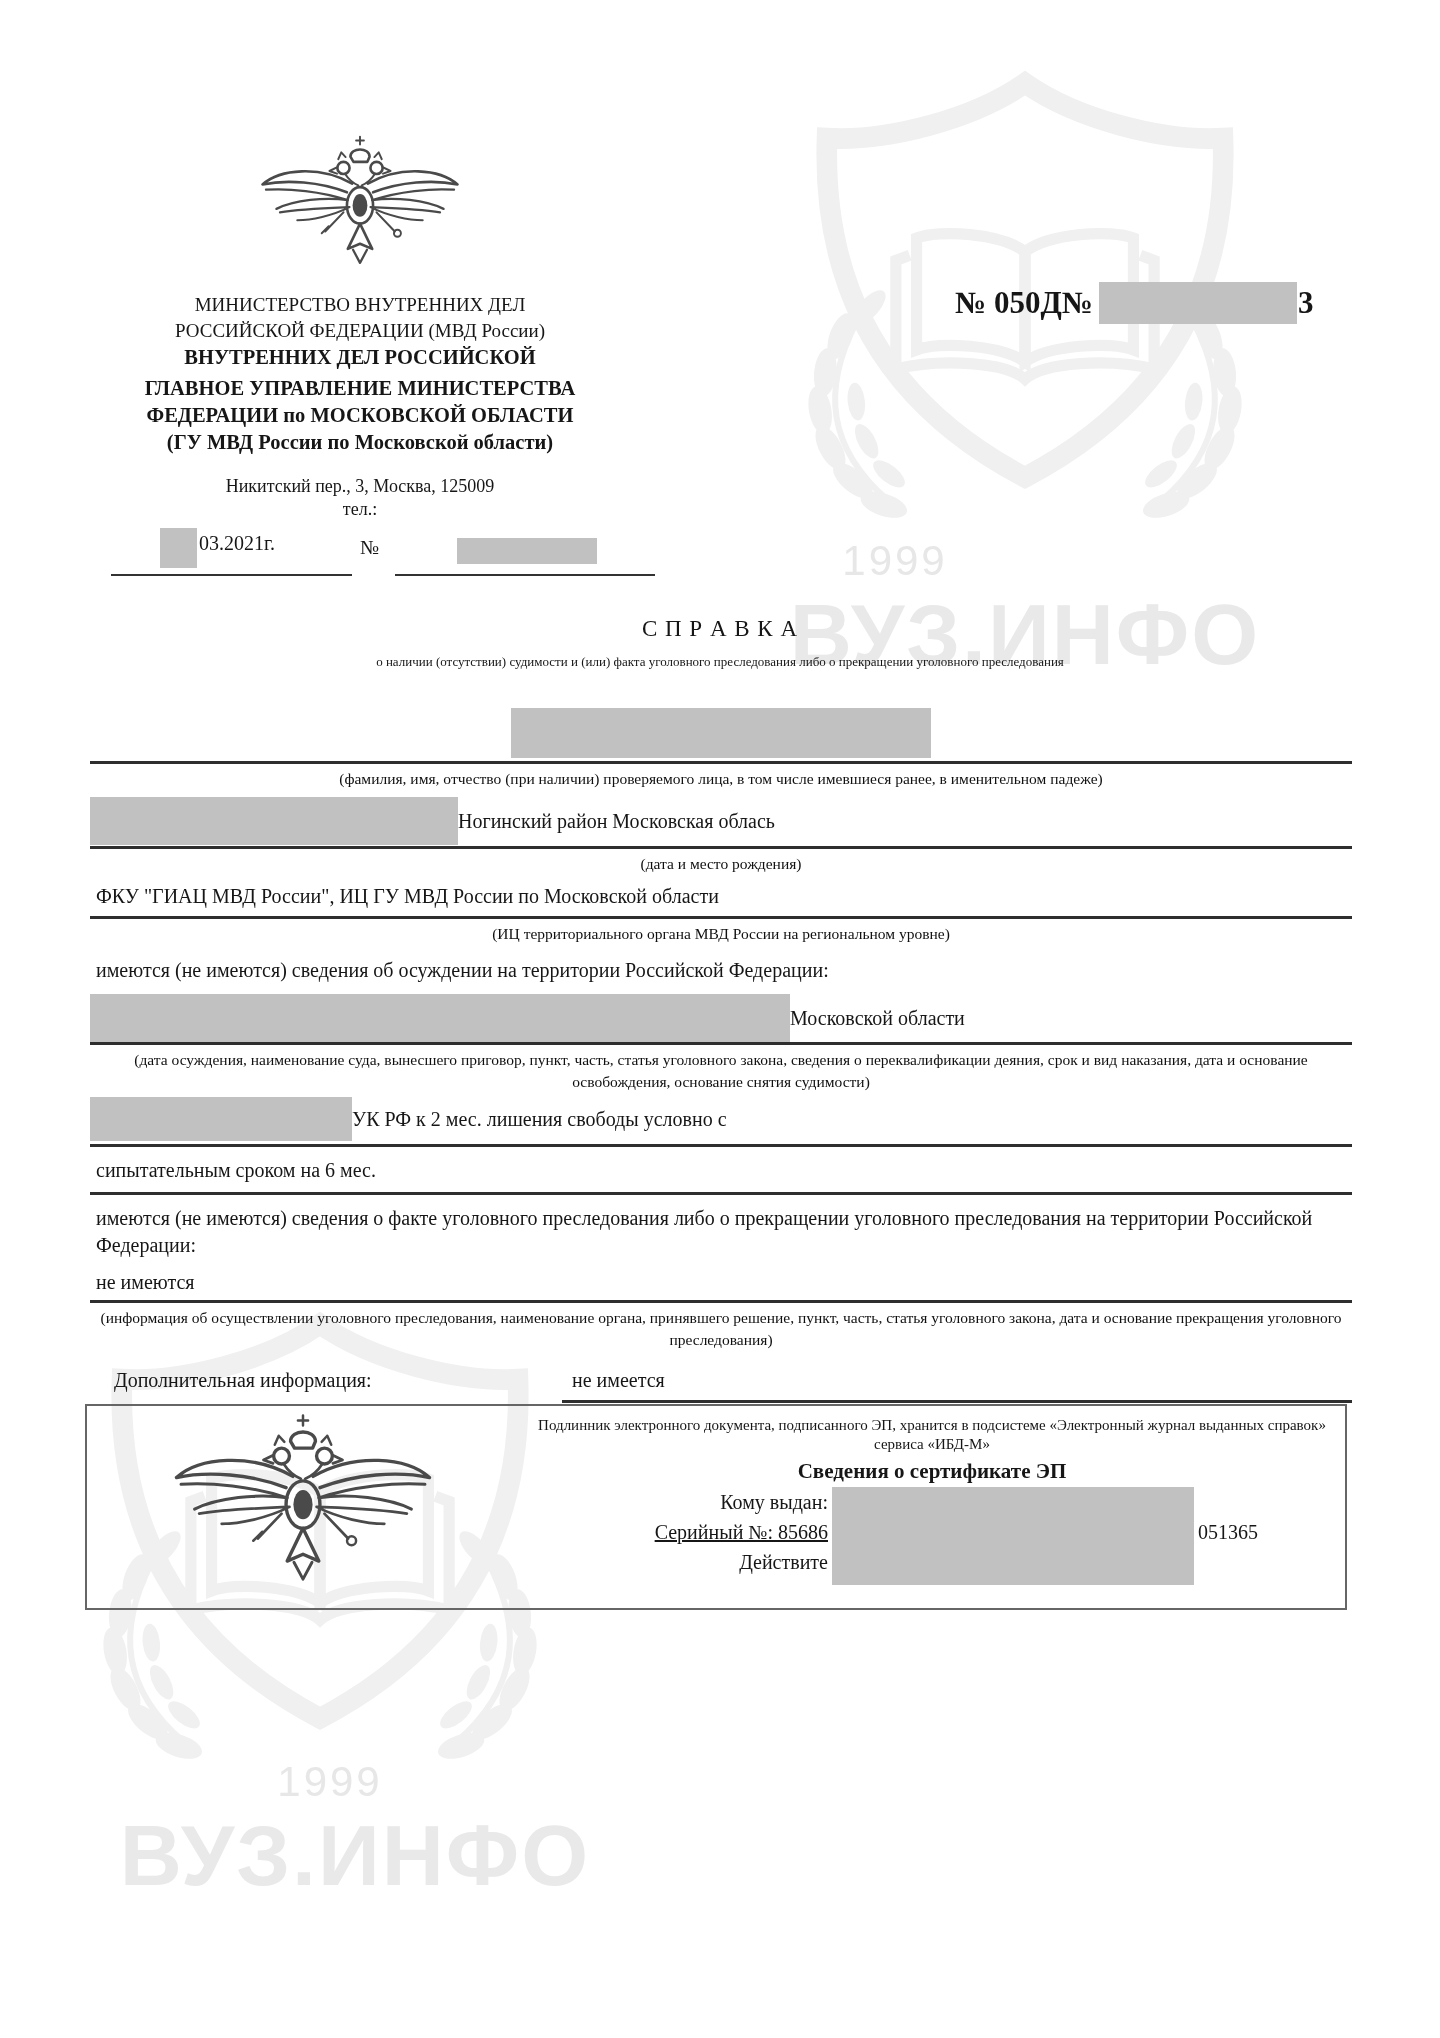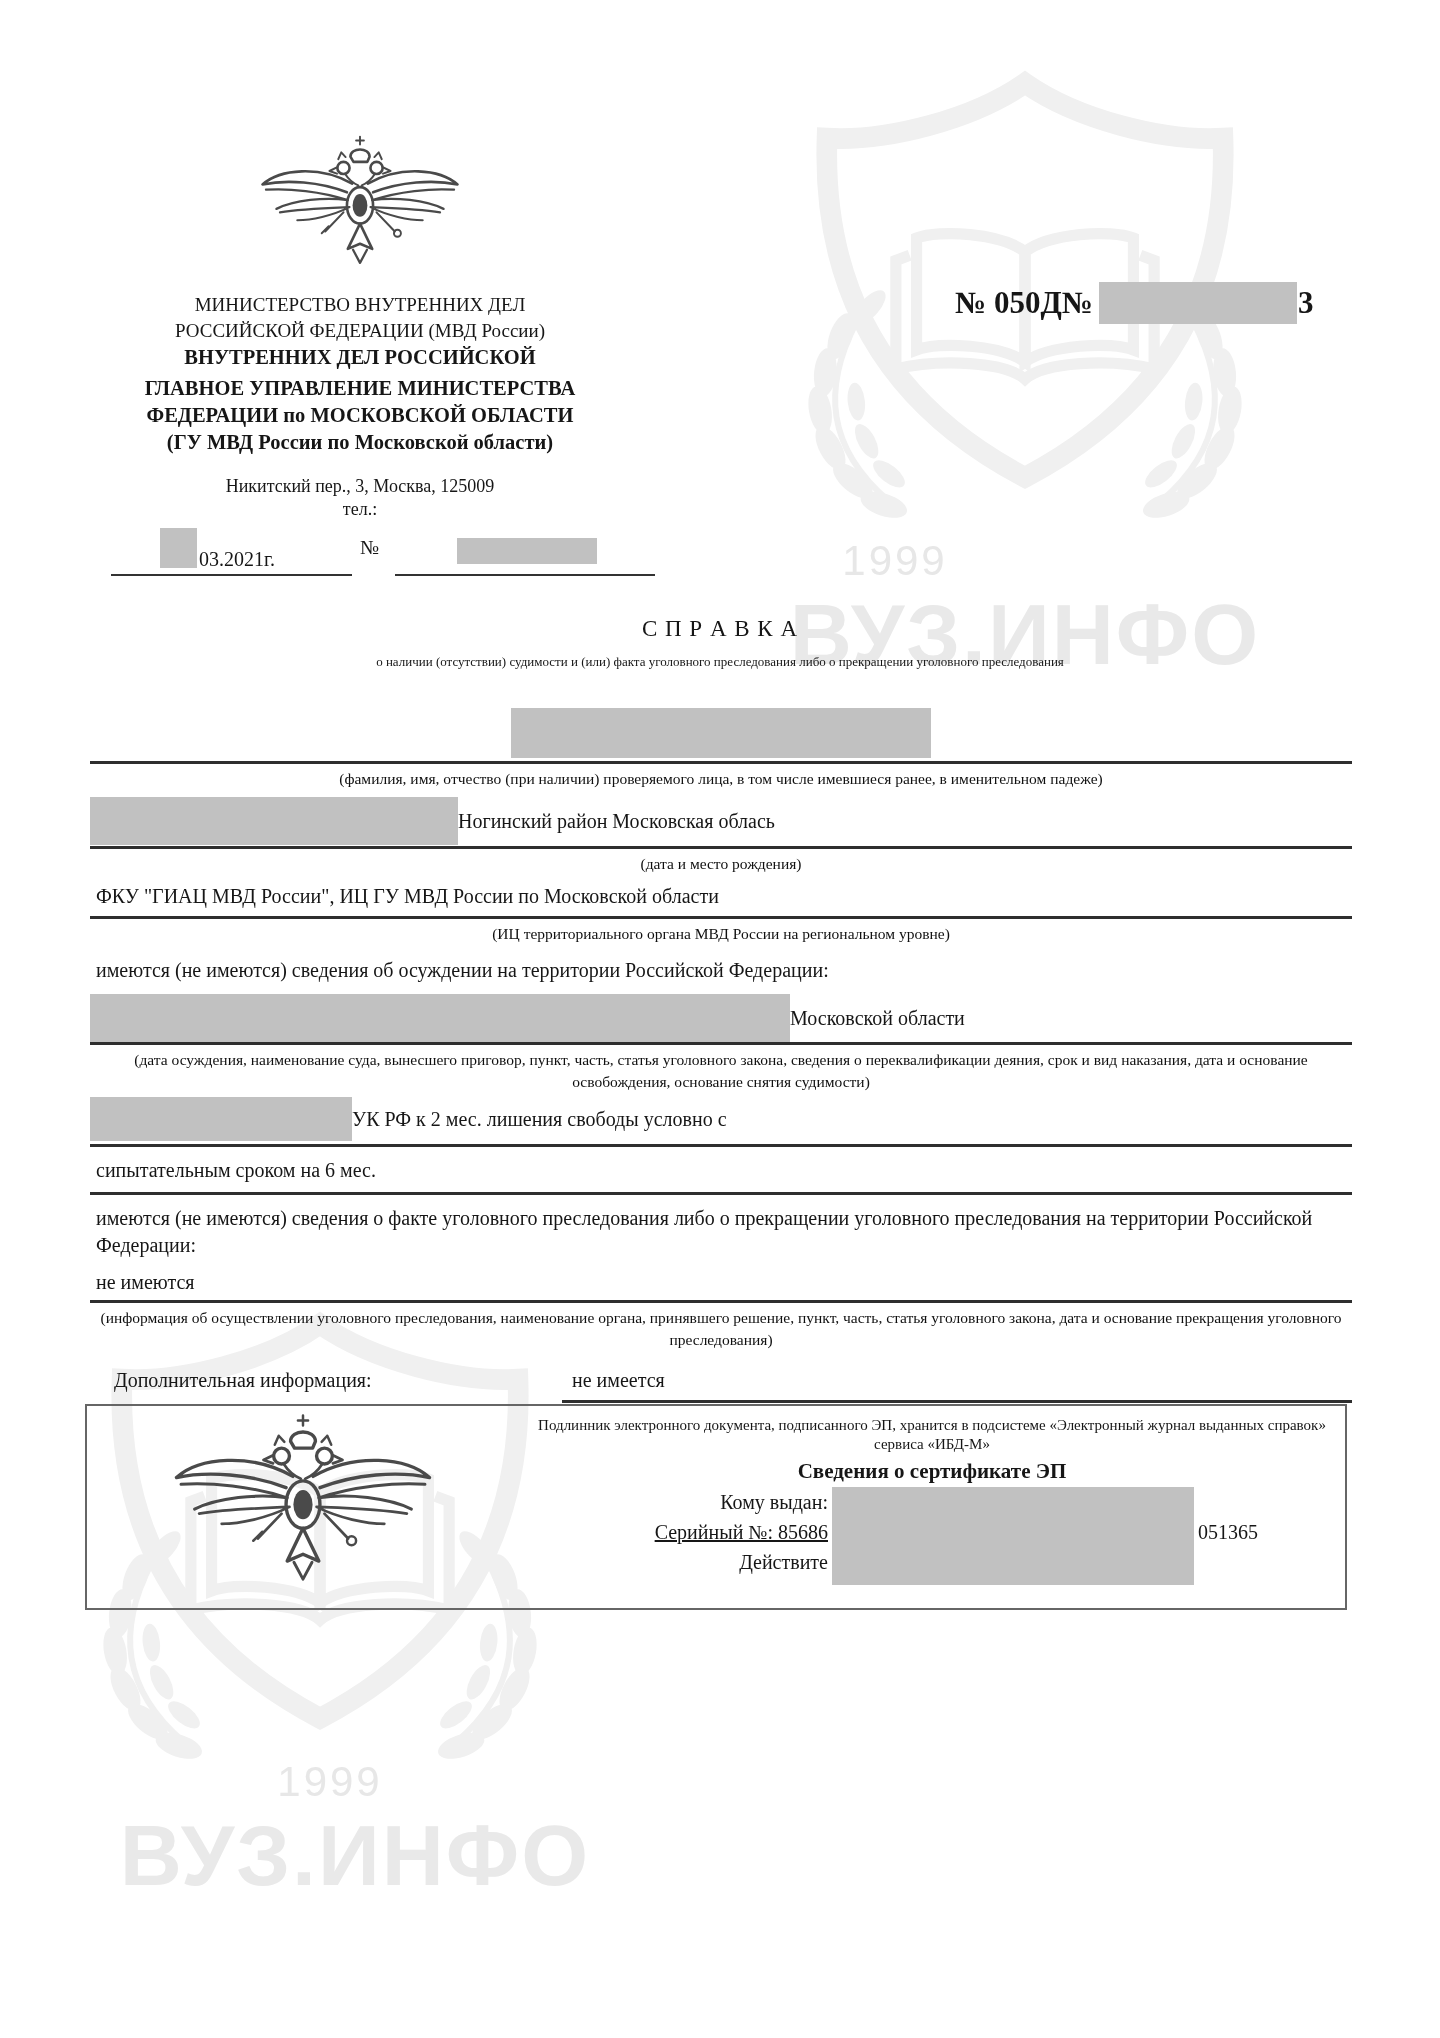--- a/index.html
+++ b/index.html
@@ -30,21 +30,21 @@
   .caption{font-size:15.5px;line-height:22px;text-align:center;margin:4px 0 2px;color:#101010;}
   
   .hdr{left:80px;top:134px;width:560px;text-align:center;}
   .hdr-eagle{width:210px;height:148px;}
   .m-reg{font-size:19px;line-height:26px;margin-top:6px;}
   .m-bold{font-size:20.5px;line-height:27px;font-weight:bold;}
   .addr{font-size:18px;margin-top:20px;}
   .tel{font-size:18px;margin-top:2px;}
   .daterow{position:relative;height:52px;margin-top:8px;text-align:left;font-size:20px;}
   .daterow .bx1{position:absolute;left:80px;top:0;width:37px;height:40px;}
-  .daterow .dtext{position:absolute;left:119px;top:20px;}
+  .daterow .dtext{position:absolute;left:119px;top:4px;}
   .daterow .dnum{position:absolute;left:280px;top:8px;}
   .daterow .bx2{position:absolute;left:377px;top:10px;width:140px;height:26px;}
   .uline{position:absolute;top:46px;height:2px;background:#333;}
   .ul-l{left:31px;width:241px;}
   .ul-r{left:315px;width:260px;}
   
   .docnum{left:955px;top:282px;font-size:31px;font-weight:bold;white-space:nowrap;}
   .docnum .redact{width:198px;height:42px;vertical-align:-11px;margin:0 1px 0 6px;}
   
   .title{left:0;top:616px;width:100%;text-align:center;}

